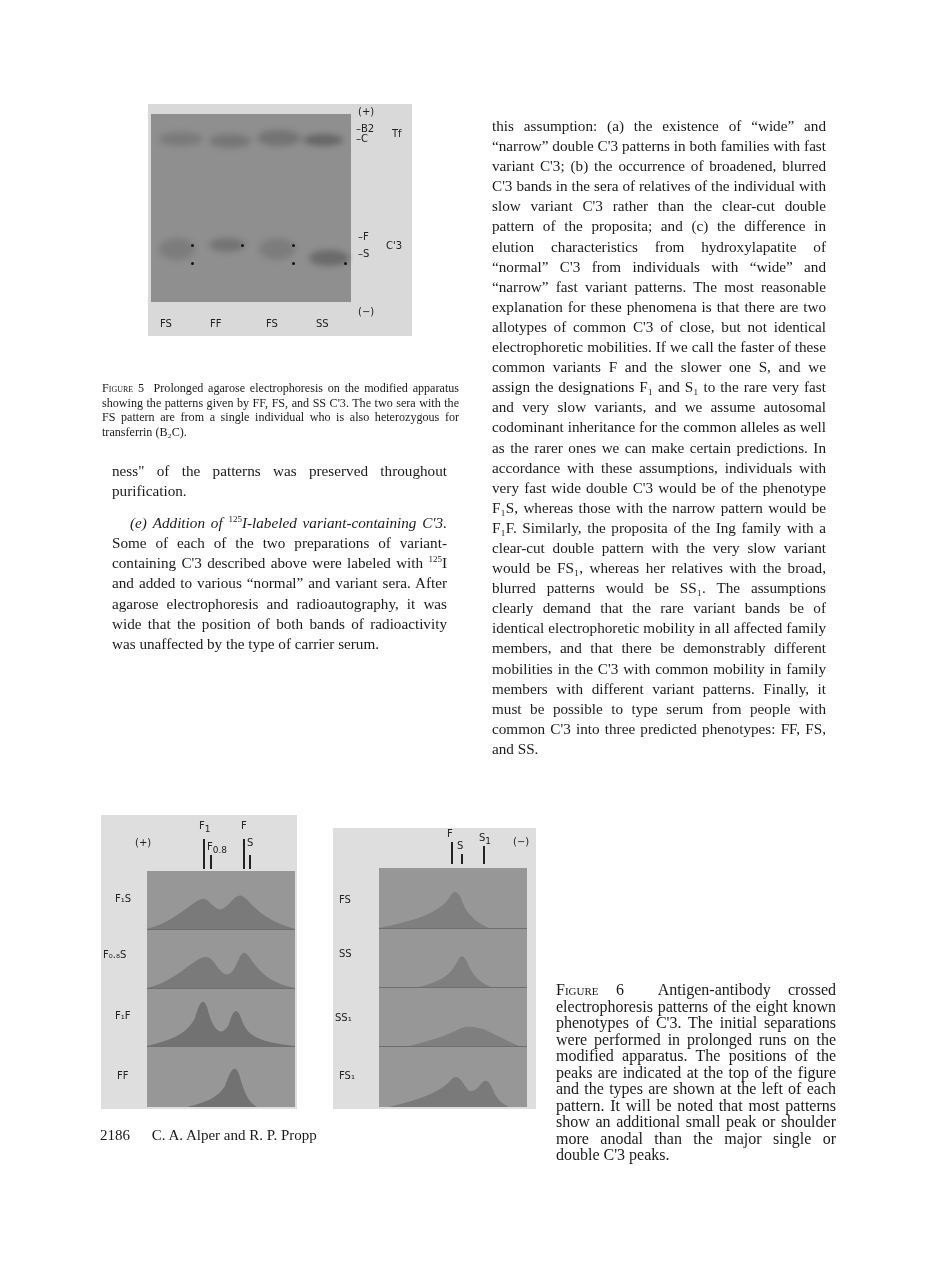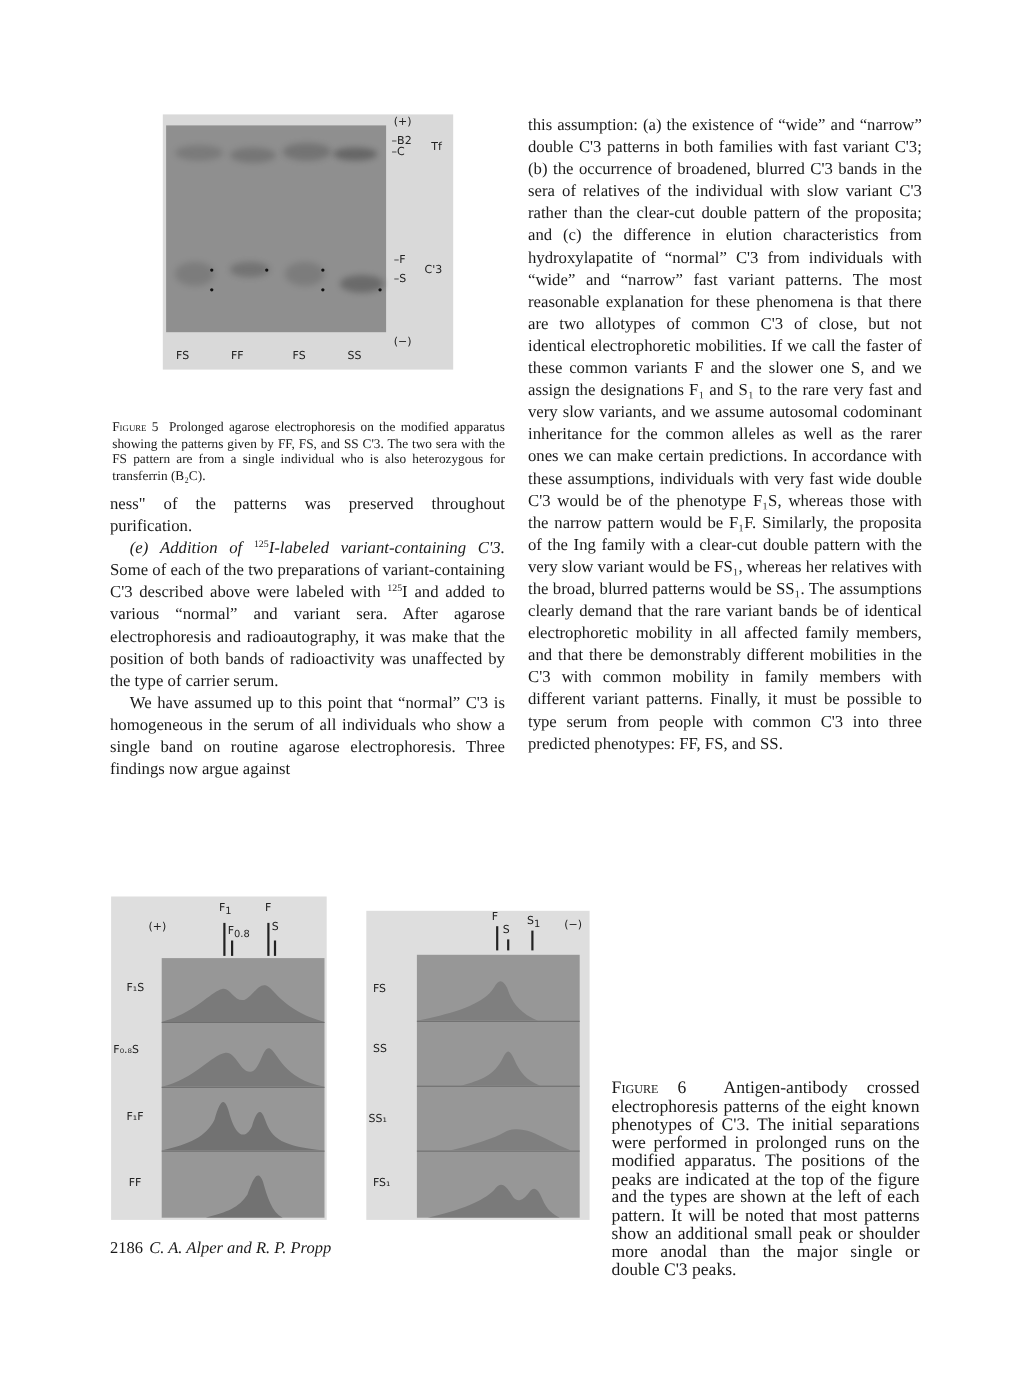--- a/index.html
+++ b/index.html
@@ -1,19 +1,19 @@
 <!DOCTYPE html>
 <html><head>
 <meta charset="utf-8">
 <style>
   html, body { margin: 0; padding: 0; background: #ffffff; }
   body { width: 936px; height: 1261px; position: relative; overflow: hidden;
          font-family: "Liberation Serif", "DejaVu Serif", serif; color: #1a1a1a; }
   .col { position: absolute; font-size: 15.2px; line-height: 20.1px; text-align: justify; }
-  .col p { margin: 0; }
+  .col p { margin: 12px; }
   .indent { text-indent: 18px; }
   .italic { font-style: italic; }
   sup, sub { font-size: 9px; line-height: 0; }
   .heading { font-size: 17px; line-height: 20px; margin: 12px 0 14px 12px !important; text-align: left; }
 
   
   .fig5 { position: absolute; left: 148px; top: 104px; width: 264px; height: 232px; background: #d9d9d9; }
   .gel { position: absolute; left: 3px; top: 10px; width: 200px; height: 188px; background: #8f8f8f; }
   .band { position: absolute; border-radius: 50%; background: rgba(60,60,60,0.55); filter: blur(3px); }
   .dot { position: absolute; width: 3px; height: 3px; background: #111; border-radius: 50%; }
@@ -23,21 +23,21 @@
 
   
   .fig6 { position: absolute; background: #dedede; }
   .panel { position: absolute; background: #979797; }
   .row { position: absolute; left: 0; right: 0; border-bottom: 1px solid #6e6e6e; }
   .row svg { position: absolute; left: 0; bottom: 0; }
   .f6lab { position: absolute; font-family: "DejaVu Sans", sans-serif; font-size: 10px; color: #222; }
   .tick { position: absolute; width: 1.5px; background: #222; }
 
   .footer { position: absolute; left: 100px; top: 1127px; font-size: 15px; }
-  .footer .author { font-style: italic; margin-left: 2px; }
+  .footer .author { margin-left: 18px; }
 </style>
 </head>
 <body>
 
 <div class="fig5">
   <div class="gel">
     <div class="band" style="left:8px;top:18px;width:44px;height:14px;opacity:.45"></div>
     <div class="band" style="left:58px;top:20px;width:42px;height:14px;opacity:.55"></div>
     <div class="band" style="left:106px;top:16px;width:44px;height:16px;opacity:.6"></div>
     <div class="band" style="left:152px;top:20px;width:40px;height:12px;opacity:.9"></div>
@@ -71,23 +71,22 @@
   <span>Prolonged agarose electrophoresis on the modified apparatus showing the patterns given by FF, FS, and SS C'3. The two sera with the FS pattern are from a single individual who is also heterozygous for transferrin (B₂C).</span>
 </div>
 
 <div class="col" style="left:100px;top:449px;width:359px">
   <p>ness" of the patterns was preserved throughout purification.</p>
   <p class="indent">
     <span class="italic">(e)</span>
     <span class="italic">Addition of</span>
     <sup>125</sup><span class="italic">I-labeled variant-containing C'3.</span>
     <span>Some of each of the two preparations of variant-containing C'3 described above were labeled with</span>
-    <sup>125</sup><span>I and added to various “normal” and variant sera. After agarose electrophoresis and radioautography, it was make that the position of both bands of radioactivity was unaffected by the type of carrier serum.</span>
+    <sup>125</sup><span>I and added to various “normal” and variant sera. After agarose electrophoresis and radioautography, it was wide that the position of both bands of radioactivity was unaffected by the type of carrier serum.</span>
   </p>
-  <p class="indent">We have assumed up to this point that “normal” C'3 is homogeneous in the serum of all individuals who show a single band on routine agarose electrophoresis. Three findings now argue against</p>
 </div>
 
 <div class="col" style="left:480px;top:104px;width:358px">
   <p>this assumption: (a) the existence of “wide” and “narrow” double C'3 patterns in both families with fast variant C'3; (b) the occurrence of broadened, blurred C'3 bands in the sera of relatives of the individual with slow variant C'3 rather than the clear-cut double pattern of the proposita; and (c) the difference in elution characteristics from hydroxylapatite of “normal” C'3 from individuals with “wide” and “narrow” fast variant patterns. The most reasonable explanation for these phenomena is that there are two allotypes of common C'3 of close, but not identical electrophoretic mobilities. If we call the faster of these common variants F and the slower one S, and we assign the designations F₁ and S₁ to the rare very fast and very slow variants, and we assume autosomal codominant inheritance for the common alleles as well as the rarer ones we can make certain predictions. In accordance with these assumptions, individuals with very fast wide double C'3 would be of the phenotype F₁S, whereas those with the narrow pattern would be F₁F. Similarly, the proposita of the Ing family with a clear-cut double pattern with the very slow variant would be FS₁, whereas her relatives with the broad, blurred patterns would be SS₁. The assumptions clearly demand that the rare variant bands be of identical electrophoretic mobility in all affected family members, and that there be demonstrably different mobilities in the C'3 with common mobility in family members with different variant patterns. Finally, it must be possible to type serum from people with common C'3 into three predicted phenotypes: FF, FS, and SS.</p>
 </div>
 
 <div class="fig6" style="left:101px;top:815px;width:196px;height:294px">
   <span class="f6lab" style="left:34px;top:22px">(+)</span>
   <span class="f6lab" style="left:98px;top:5px">F<sub>1</sub></span>
   <span class="f6lab" style="left:106px;top:26px">F<sub>0.8</sub></span>

